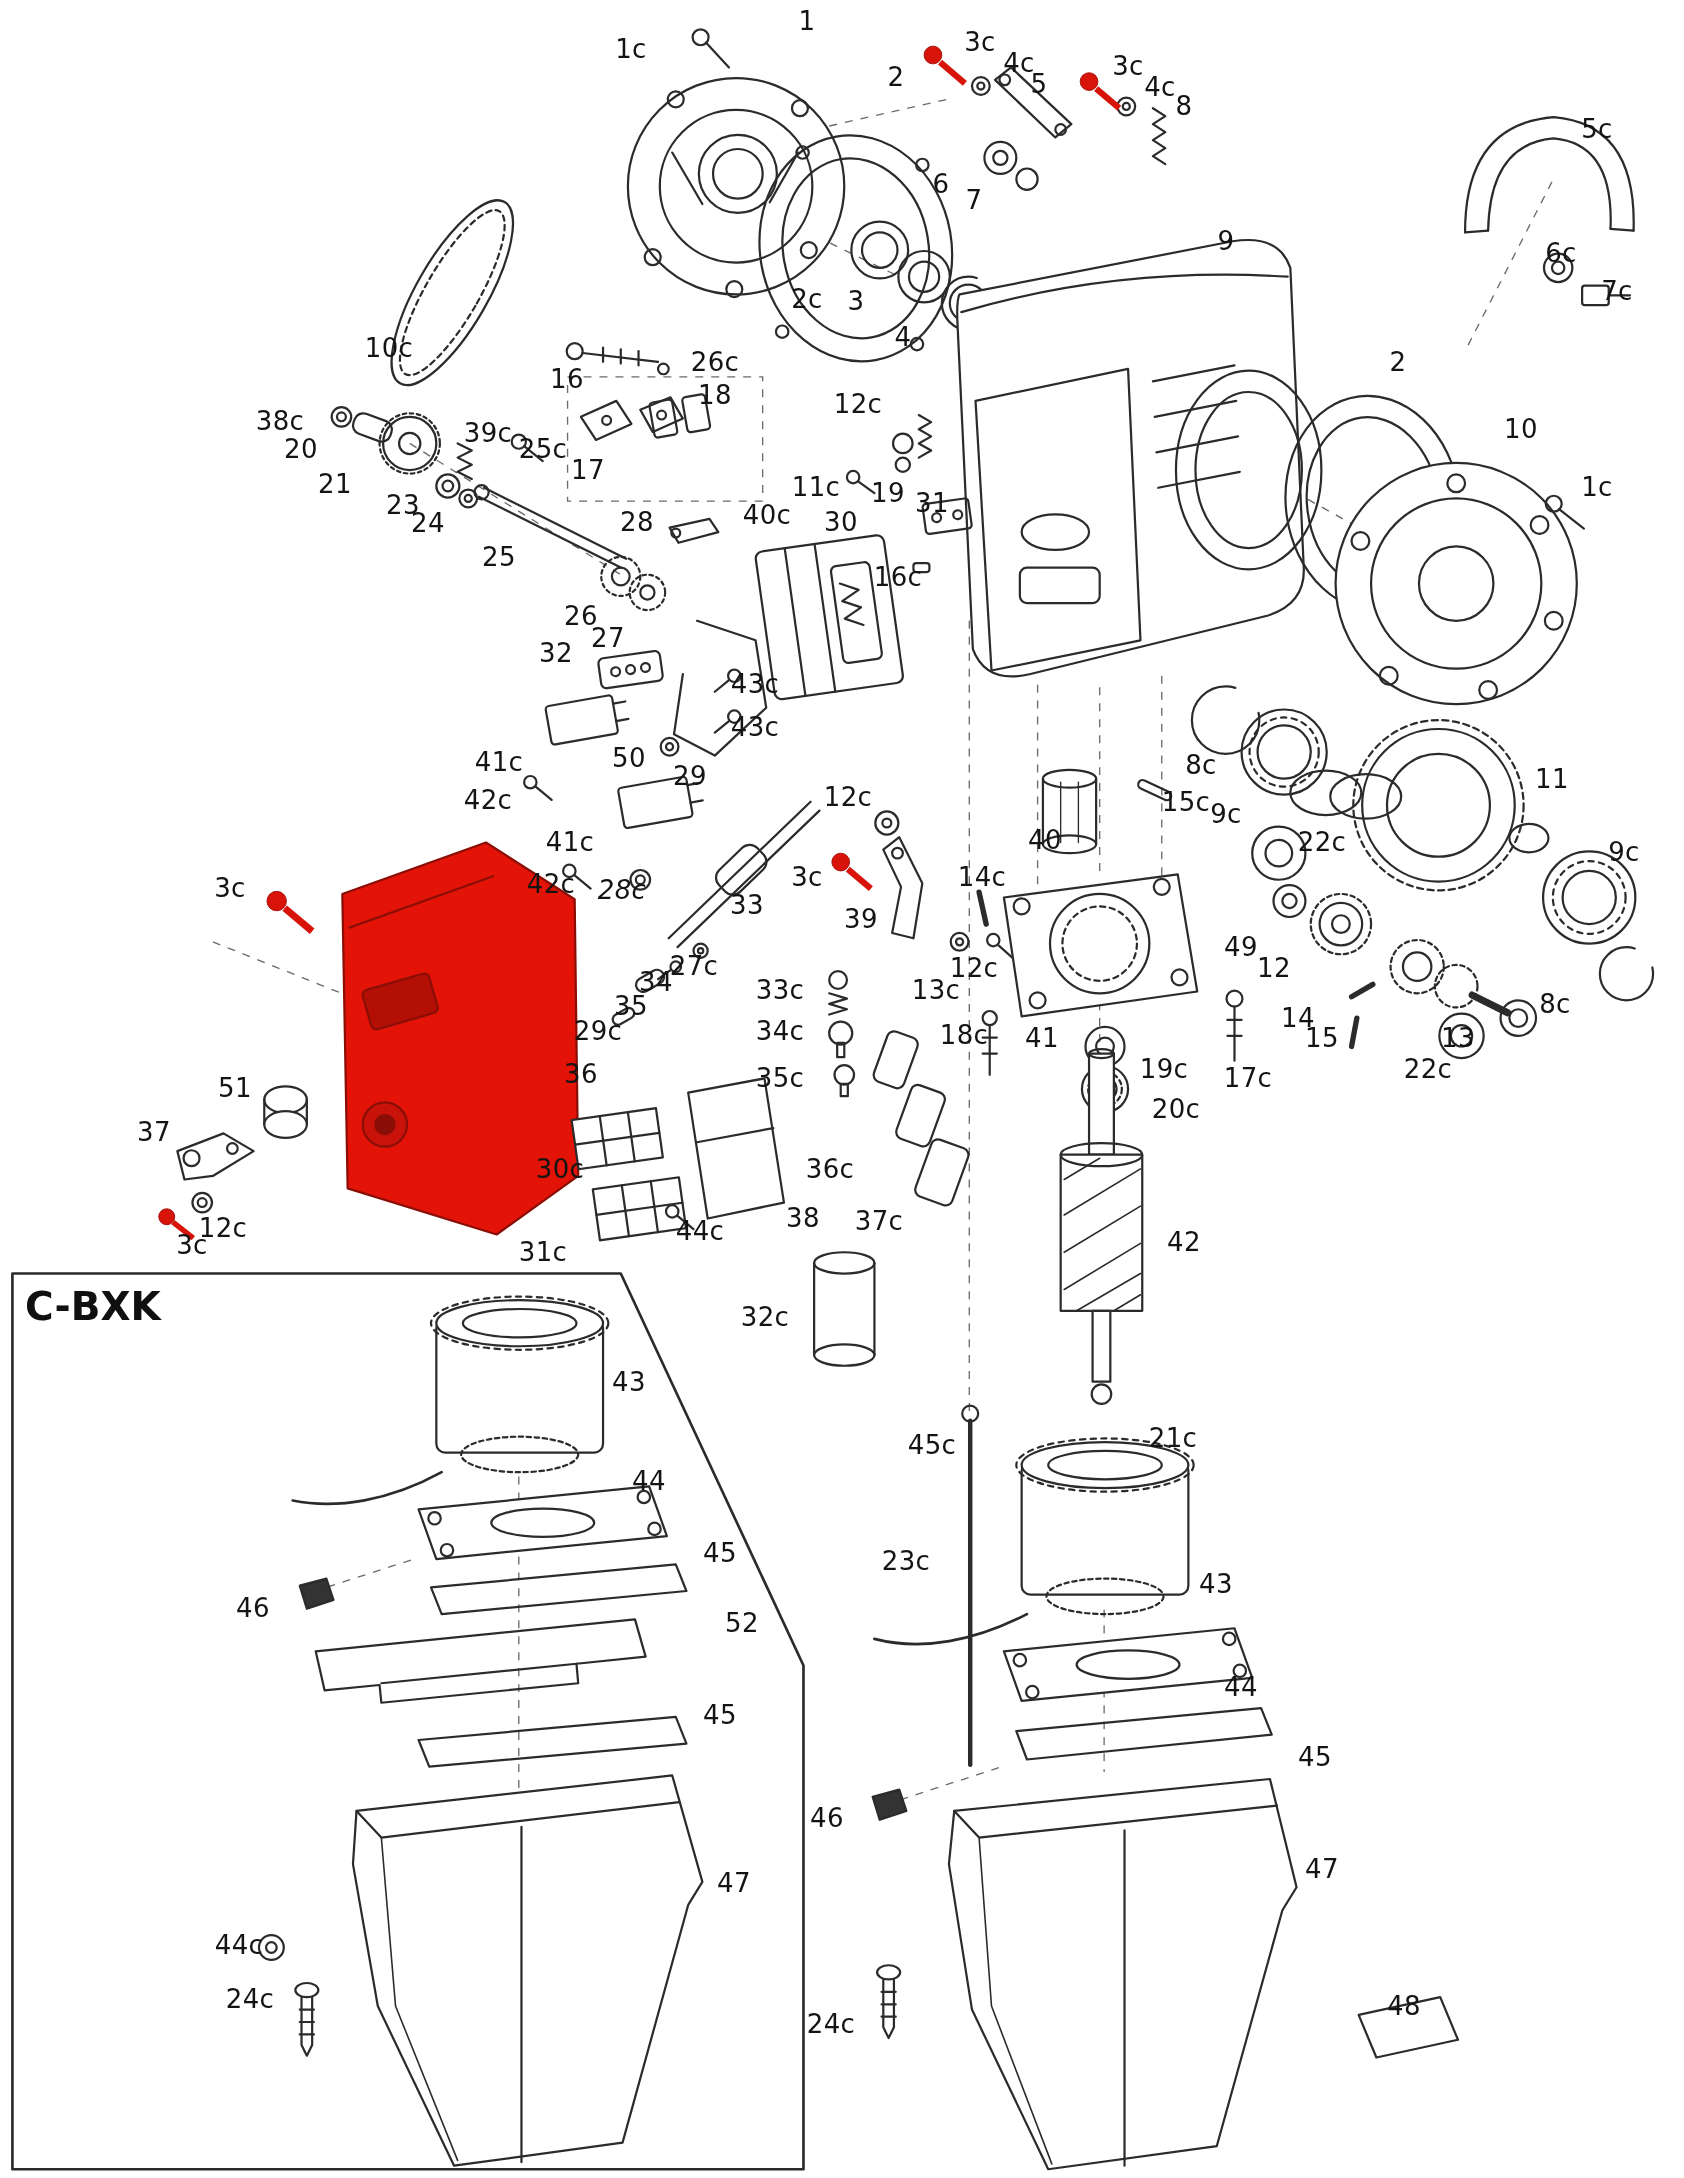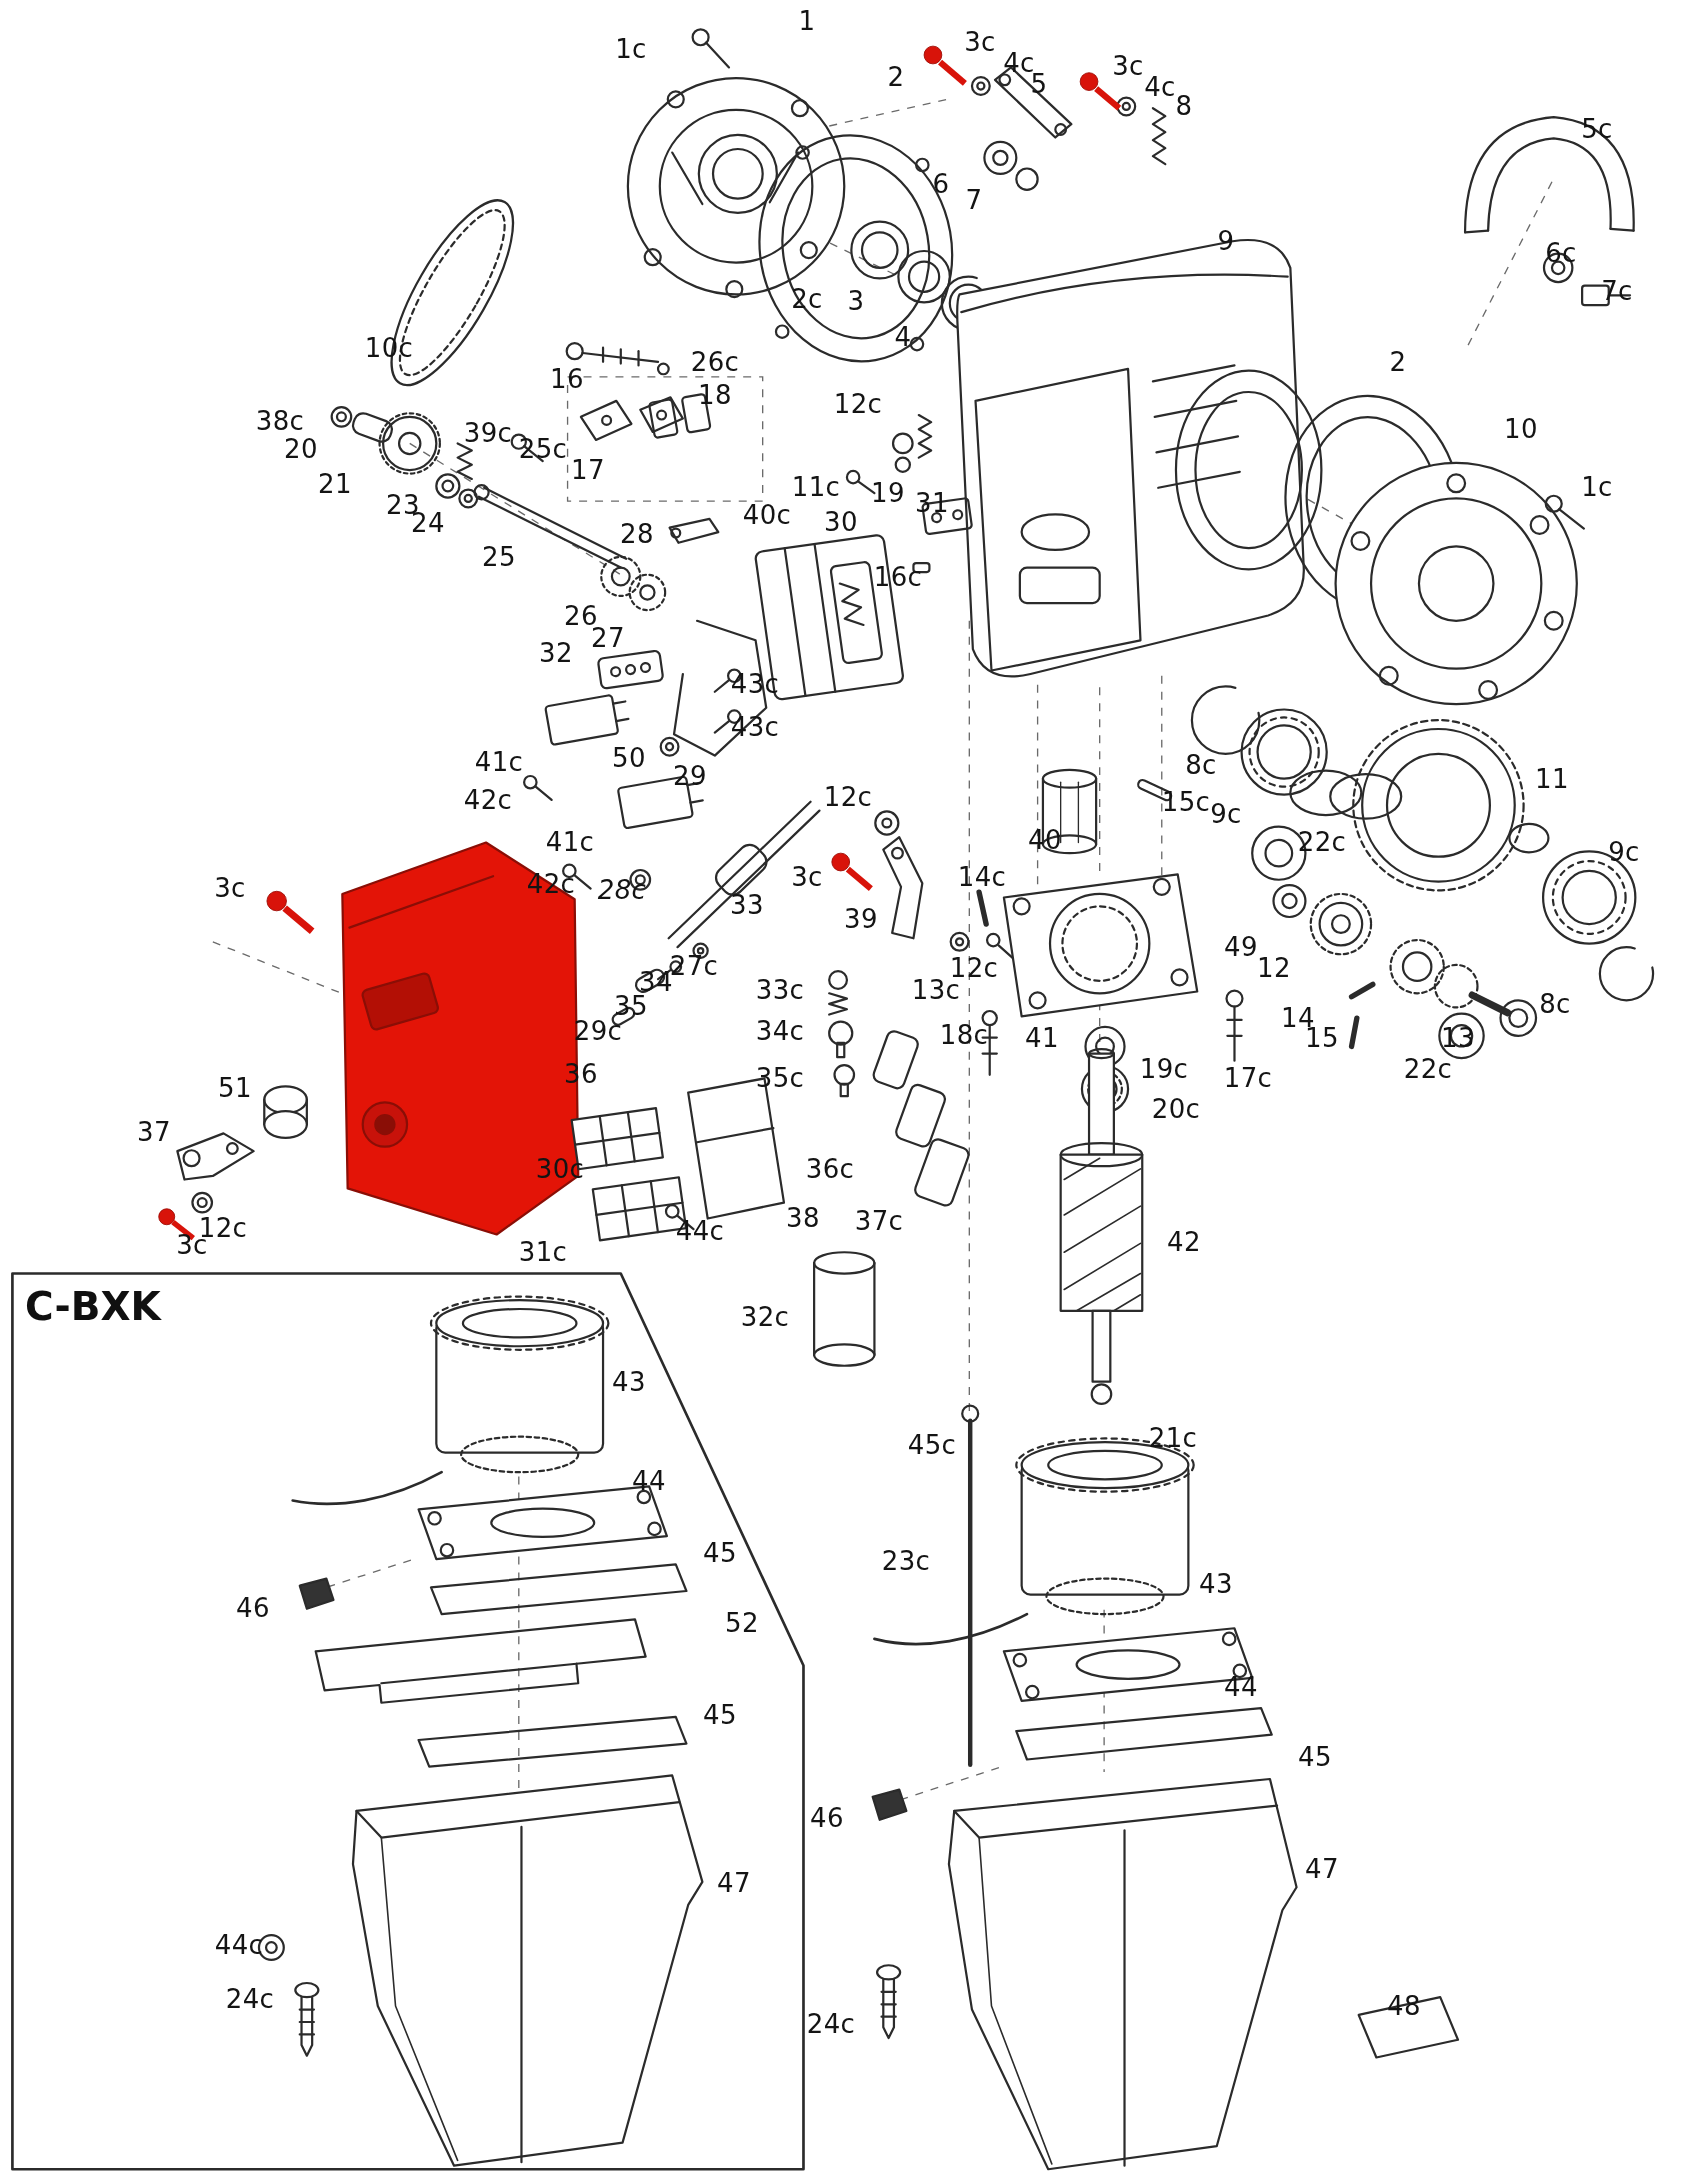--- a/index.html
+++ b/index.html
@@ -523,21 +523,21 @@
       <span class="part-label" style="left: 543px; top: 449px;">25c</span>
       <span class="part-label" style="left: 588px; top: 470px;">17</span>
       <span class="part-label" style="left: 403px; top: 505px;">23</span>
       <span class="part-label" style="left: 428px; top: 523px;">24</span>
       <span class="part-label" style="left: 816px; top: 487px;">11c</span>
       <span class="part-label" style="left: 888px; top: 493px;">19</span>
       <span class="part-label" style="left: 932px; top: 503px;">31</span>
       <span class="part-label" style="left: 767px; top: 515px;">40c</span>
       <span class="part-label" style="left: 841px; top: 522px;">30</span>
       <span class="part-label" style="left: 499px; top: 557px;">25</span>
-      <span class="part-label" style="left: 637px; top: 534px;">28</span>
+      <span class="part-label" style="left: 637px; top: 522px;">28</span>
       <span class="part-label" style="left: 898px; top: 577px;">16c</span>
       <span class="part-label" style="left: 581px; top: 616px;">26</span>
       <span class="part-label" style="left: 608px; top: 638px;">27</span>
       <span class="part-label" style="left: 556px; top: 653px;">32</span>
       <span class="part-label" style="left: 755px; top: 684px;">43c</span>
       <span class="part-label" style="left: 755px; top: 727px;">43c</span>
       <span class="part-label" style="left: 499px; top: 762px;">41c</span>
       <span class="part-label" style="left: 629px; top: 758px;">50</span>
       <span class="part-label" style="left: 690px; top: 776px;">29</span>
       <span class="part-label" style="left: 488px; top: 800px;">42c</span>

